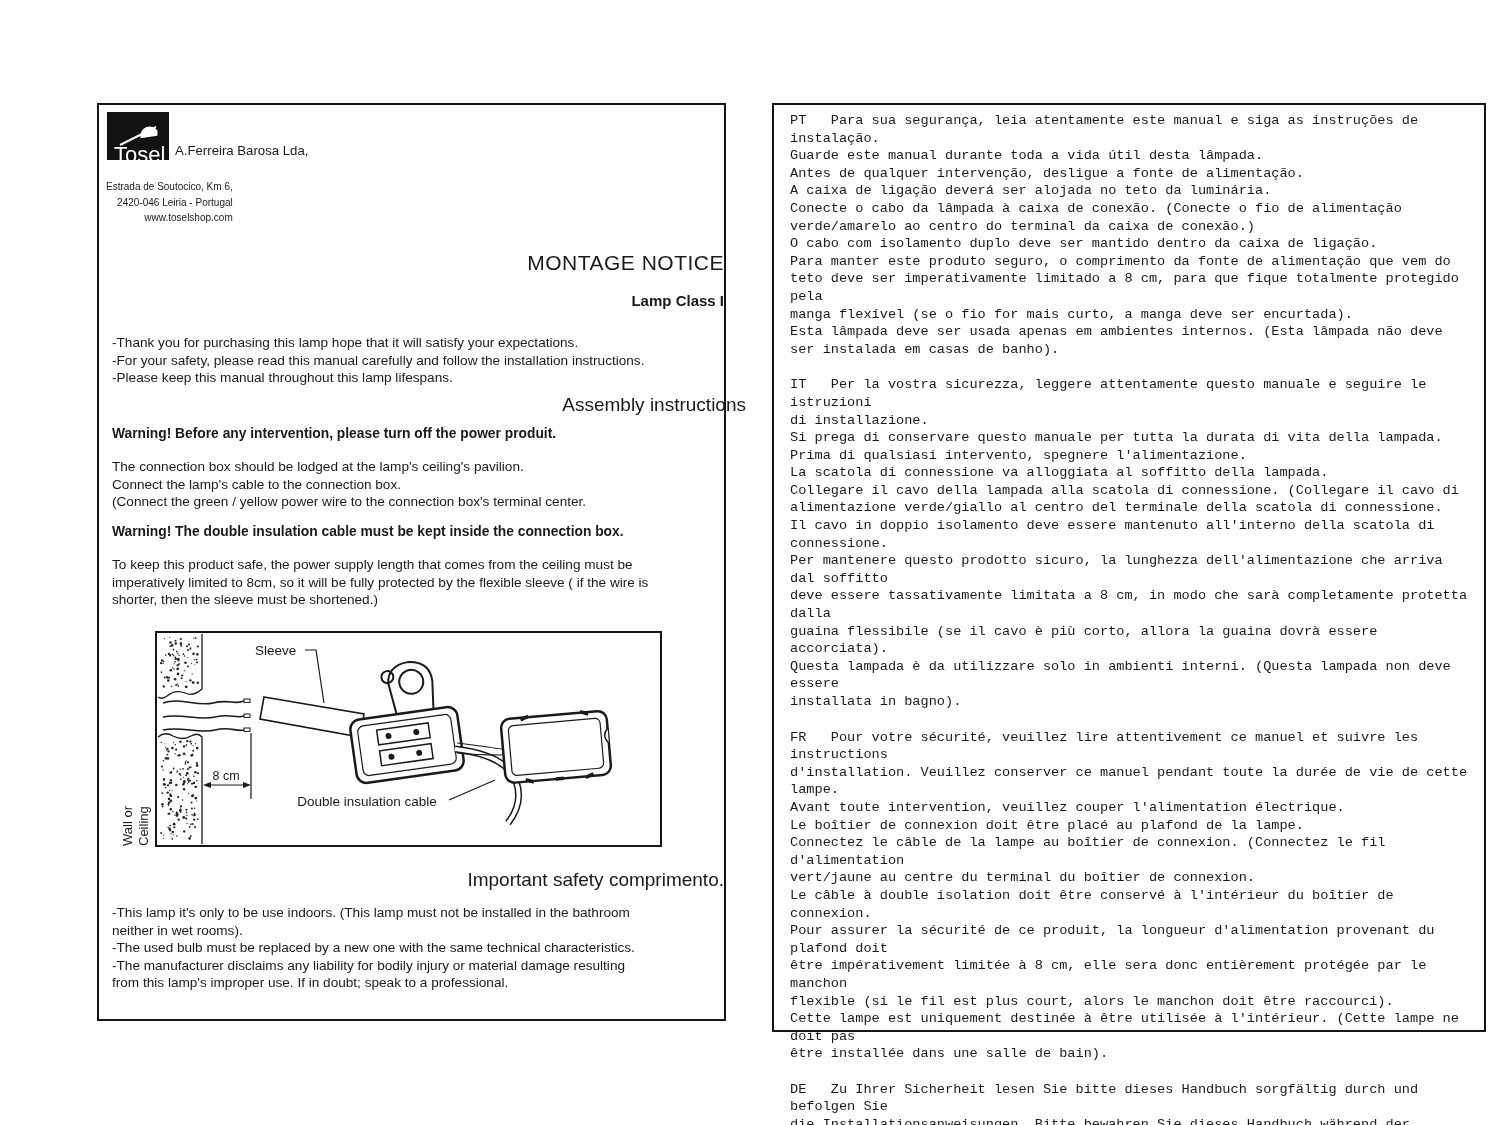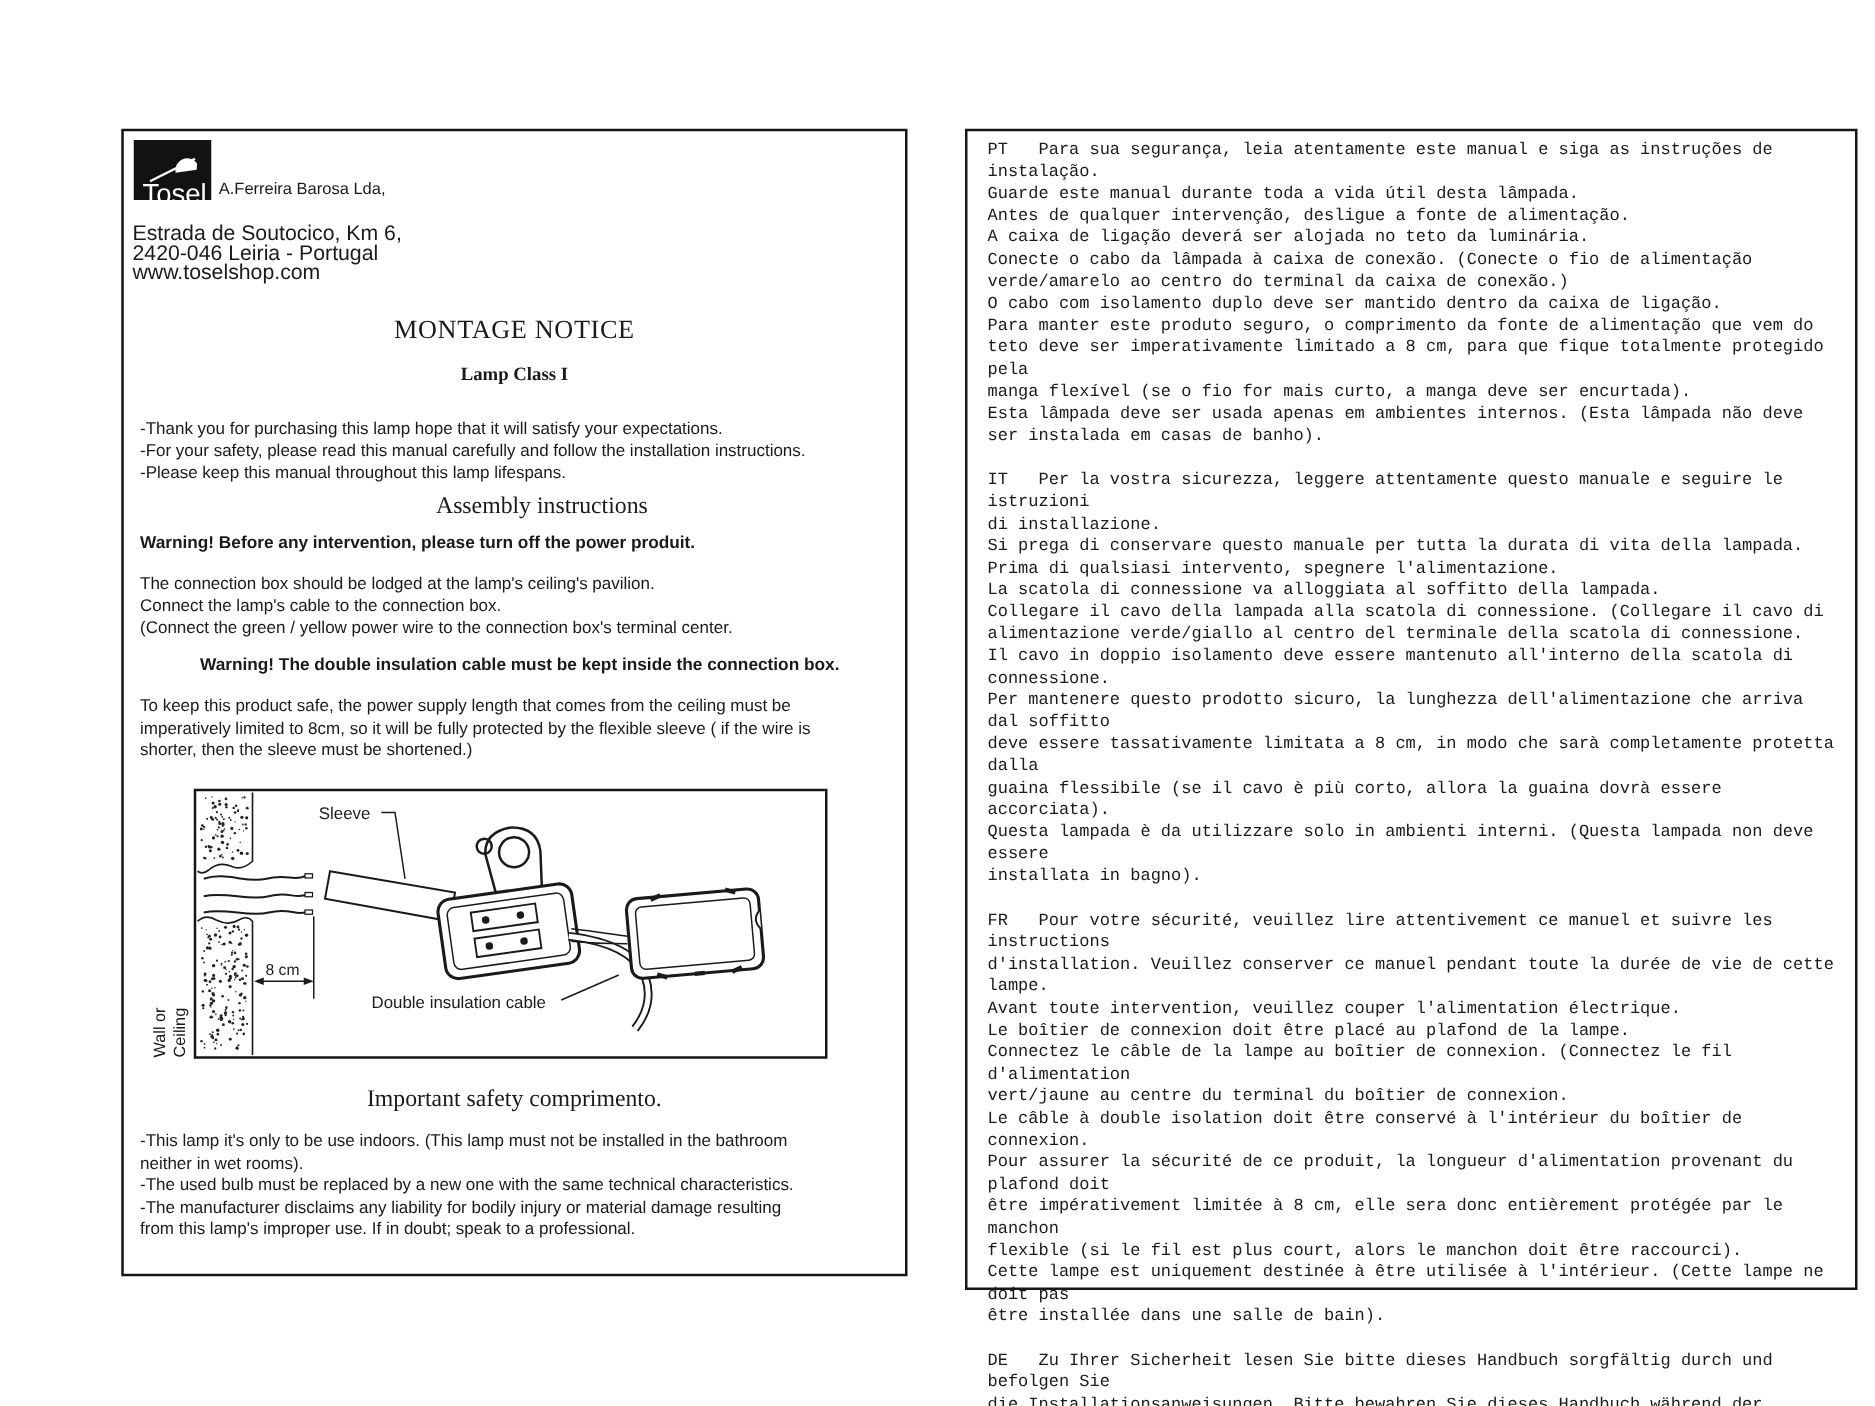--- a/index.html
+++ b/index.html
@@ -5,26 +5,26 @@
   html,body{margin:0;padding:0;background:#ffffff;}
   body{width:1500px;height:1125px;position:relative;
        font-family:"Liberation Sans","DejaVu Sans",sans-serif;color:#1a1a1a;
        -webkit-font-smoothing:antialiased;}
   .page{position:absolute;background:#fff;border:2px solid #161616;box-sizing:border-box;}
   #page-left{left:97px;top:103px;width:629px;height:918px;}
   #page-right{left:772px;top:103px;width:714px;height:929px;font-family:Liberation Mono, monospace;}
   .abs{position:absolute;}
   .pre{white-space:pre-wrap;}
   .body-txt{font-size:13.6px;line-height:17.5px;}
-  .center{text-align:center;width:100%;left:0;font-family:Liberation Serif, serif;}
+  .center{text-align:right;width:100%;left:0;}
   .h-title{font-size:21px;letter-spacing:.5px;}
   .h-section{font-size:19px;}
   .warning{font-size:13.8px;font-weight:bold;}
   .subtitle{font-size:15px;font-weight:bold;}
-  .addr{font-size:17px;line-height:15.5px;}
+  .addr{font-size:10px;line-height:15.5px;text-align:right;}
   .company{font-size:13.2px;}
   
   .logo-row{display:flex;align-items:flex-end;}
   .logo-box{width:62px;height:48px;background:#121212;position:relative;flex:0 0 auto;}
   .logo-box svg{position:absolute;left:0;top:0;}
   
   #diagram{border:2px solid #161616;background:#fff;}
   #diagram text{font-family:"Liberation Sans","DejaVu Sans",sans-serif;fill:#1a1a1a;}
   .wall-label{font-size:13px;line-height:16px;transform:rotate(-90deg);transform-origin:center center;
               text-align:left;white-space:pre-wrap;}
@@ -61,21 +61,21 @@
 -Please keep this manual throughout this lamp lifespans.</div>
 
   <div class="abs center h-section" style="top:289px;padding-left:22px;">Assembly instructions</div>
 
   <div class="abs warning" style="left:13px;top:321px;right:10px;">Warning! Before any intervention, please turn off the power produit.</div>
 
   <div class="abs body-txt pre" style="left:13px;top:353px;right:10px;">The connection box should be lodged at the lamp's ceiling's pavilion.
 Connect the lamp's cable to the connection box.
 (Connect the green / yellow power wire to the connection box's terminal center.</div>
 
-  <div class="abs warning" style="left:13px;top:419px;right:10px;margin-left:48px;">Warning! The double insulation cable must be kept inside the connection box.</div>
+  <div class="abs warning" style="left:13px;top:419px;right:10px;">Warning! The double insulation cable must be kept inside the connection box.</div>
 
   <div class="abs body-txt pre" style="left:13px;top:451px;right:10px;">To keep this product safe, the power supply length that comes from the ceiling must be
 imperatively limited to 8cm, so it will be fully protected by the flexible sleeve ( if the wire is
 shorter, then the sleeve must be shortened.)</div>
 
   <div class="abs wall-label" style="left:4px;top:690px;width:68px;height:34px;">Wall or
 Ceiling</div>
 
   <svg id="diagram" class="abs" style="left:56px;top:526px;" width="503" height="212" viewBox="0 0 503 212">
 

